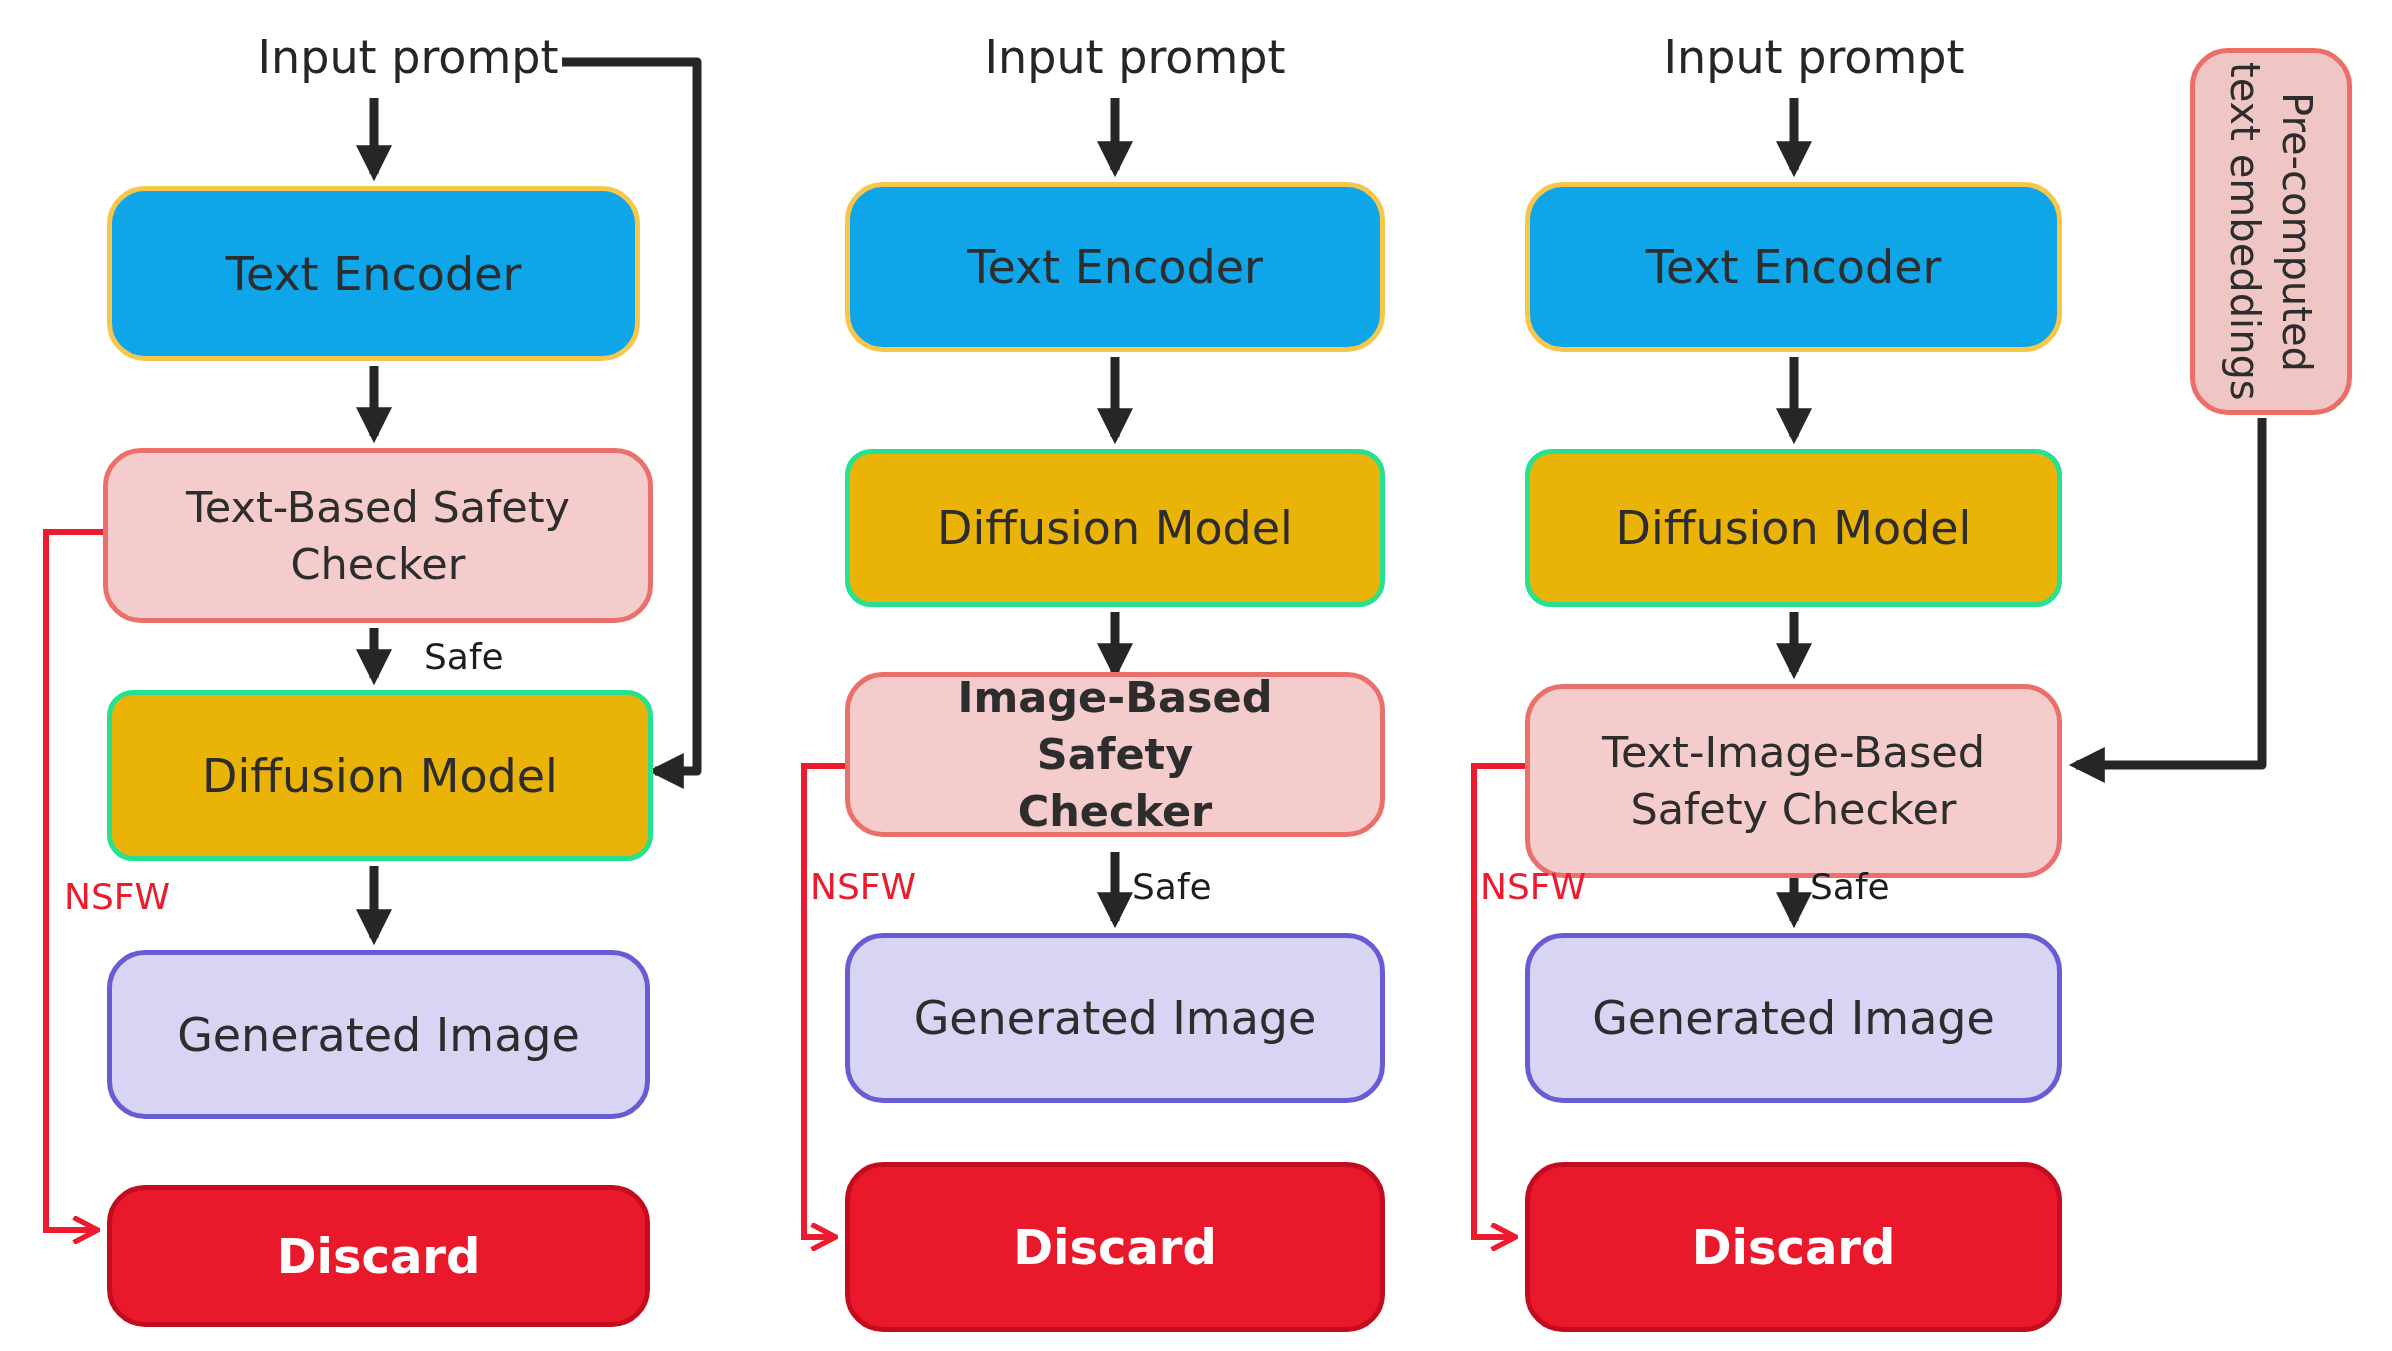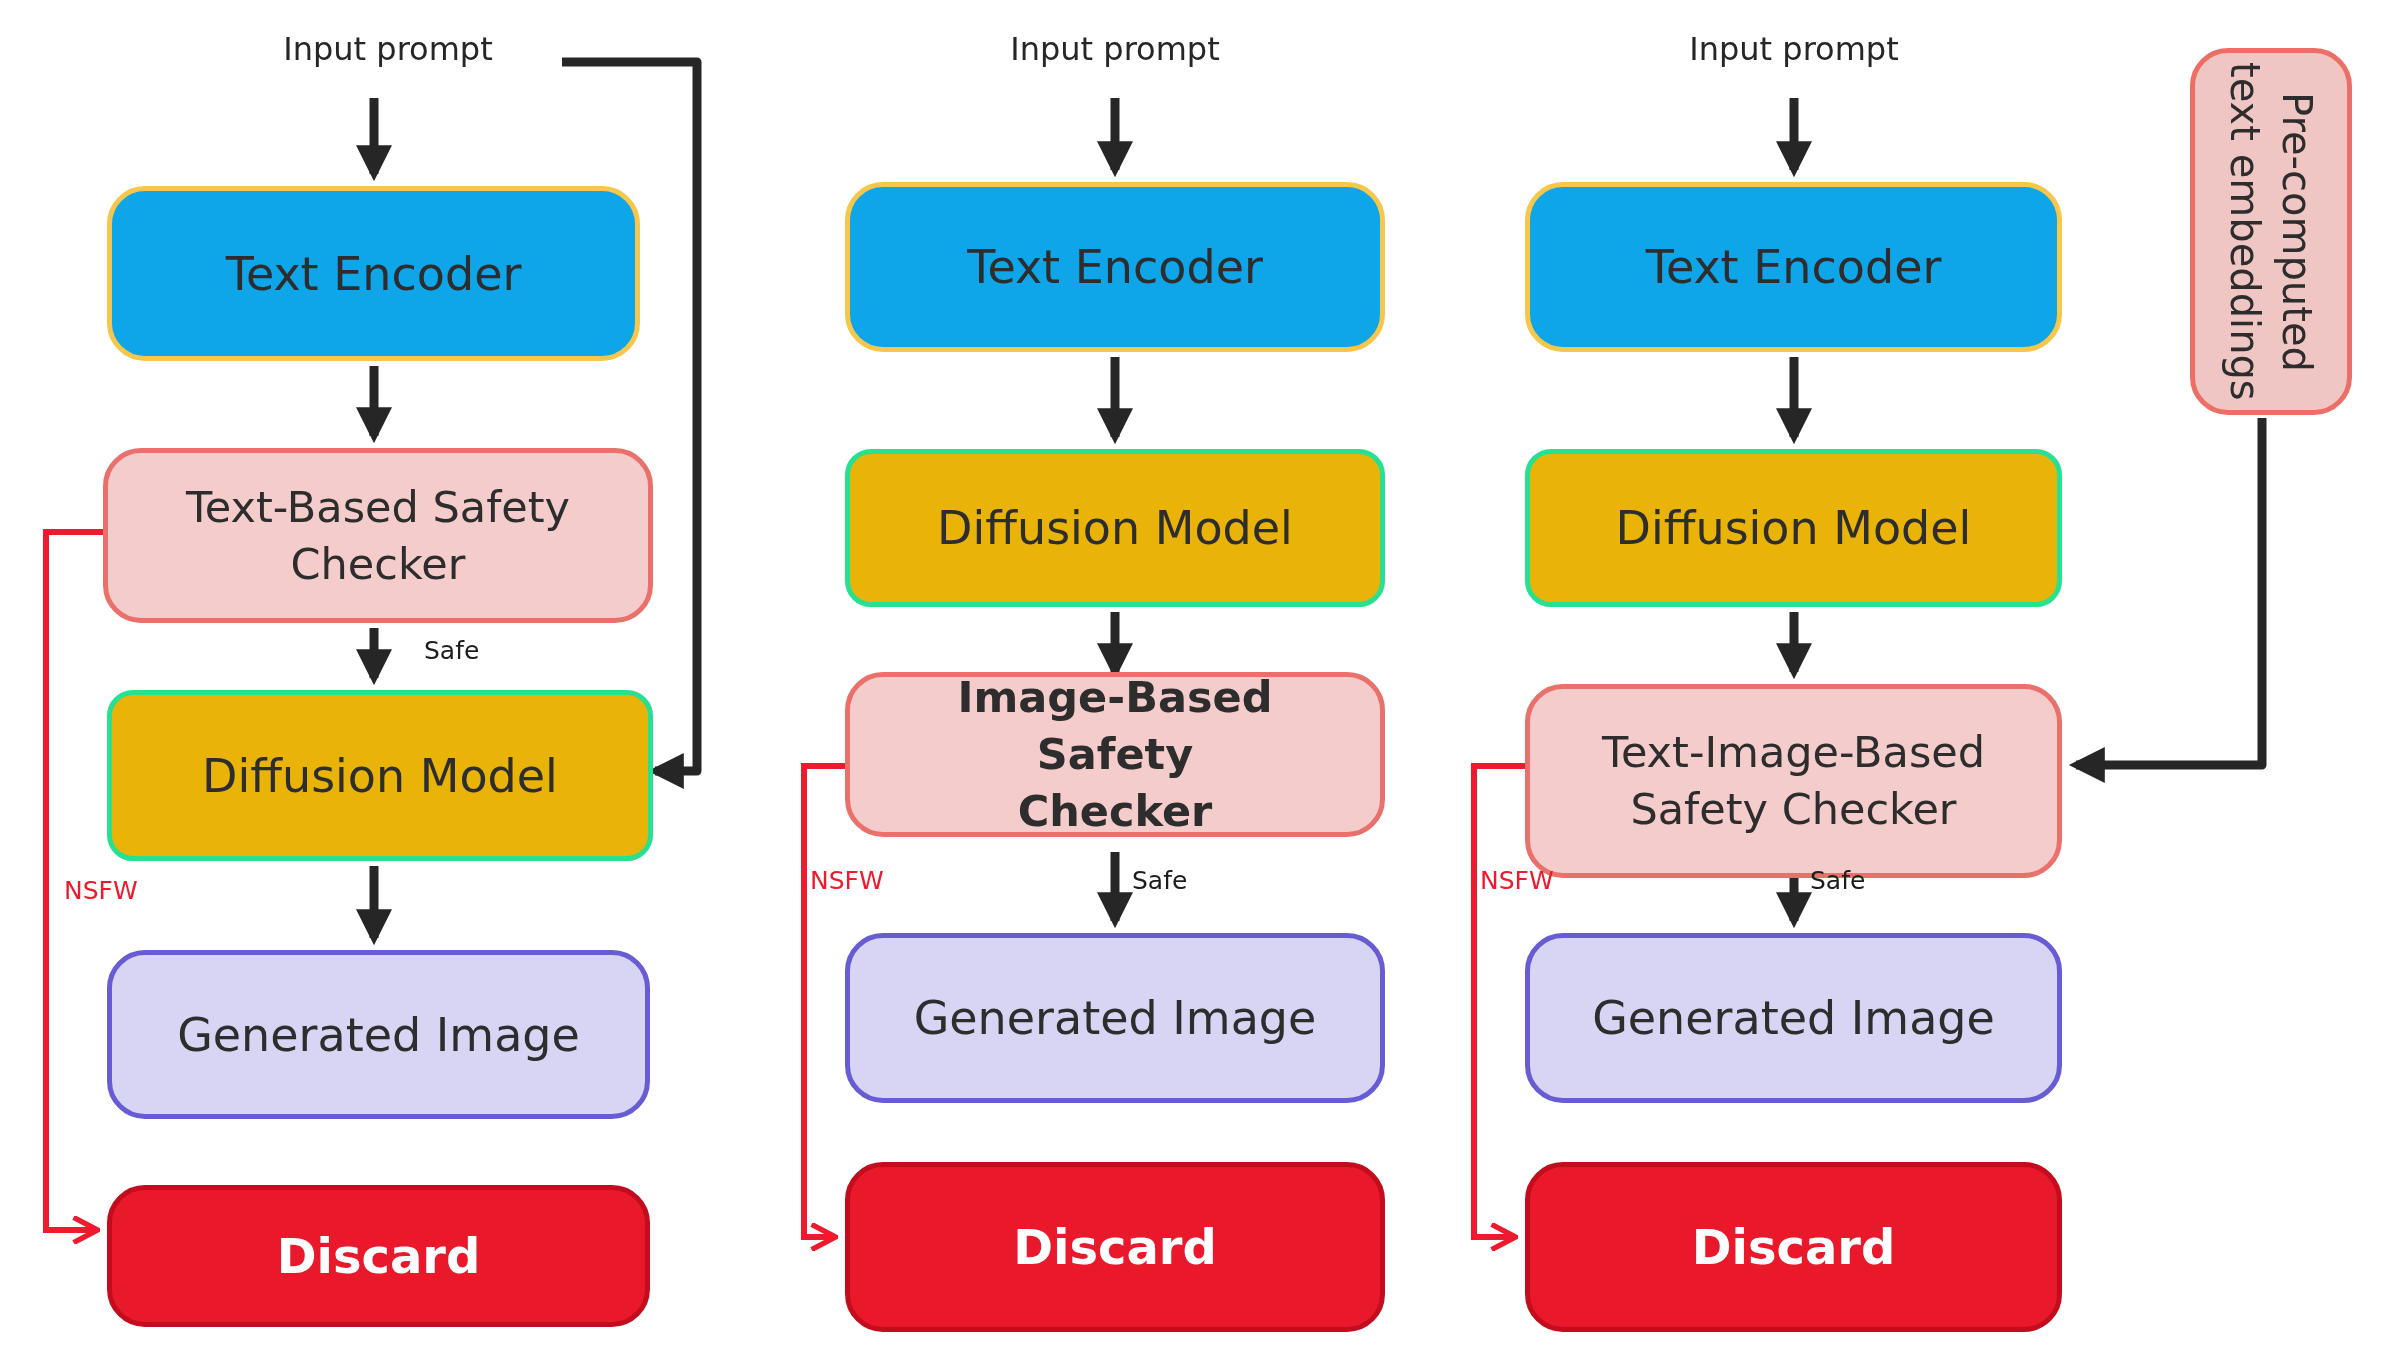--- a/index.html
+++ b/index.html
@@ -15,23 +15,23 @@
   .pink{background:#F4CCCB;border-color:#EA716B;}
   .lav{background:#D7D4F4;border-color:#675CD4;}
   .discard{background:#E9192B;border-color:#C30D1E;color:#ffffff;font-weight:700;font-size:48px;}
   .checker{font-size:43px;line-height:1.32;}
   .wrap-c1 .lbl{max-width:470px;}
   .wrap-c2 .lbl{max-width:360px;}
   .wrap-c3 .lbl{max-width:440px;}
   .embed-box{background:#F0C6C5;border-color:#ED6E66;}
   .embed-box .lbl{writing-mode:vertical-rl;text-orientation:mixed;font-size:40px;
        line-height:1.3;max-height:340px;color:#2d2d2d;}
-  .prompt-label{position:absolute;font-size:32px;color:#262626;white-space:nowrap;
-       transform:translateX(-50%);}
-  .edge-label{position:absolute;font-size:25px;color:#1d1d1d;white-space:nowrap;}
+  .prompt-label{position:absolute;font-size:46px;color:#262626;white-space:nowrap;
+       transform:translateX(-50%);margin-left:20px;}
+  .edge-label{position:absolute;font-size:36px;color:#1d1d1d;white-space:nowrap;}
   .nsfw-label{color:#EC1B2D;font-weight:500;}
 </style>
 </head>
 <body>
 
 <div class="canvas">
 
   <svg class="wires" viewBox="0 0 2392 1351" xmlns="http://www.w3.org/2000/svg">
     <defs>
       <marker id="ah-black" viewBox="0 0 10 10" refX="8" refY="5" markerWidth="40" markerHeight="36" markerUnits="userSpaceOnUse" orient="auto">

